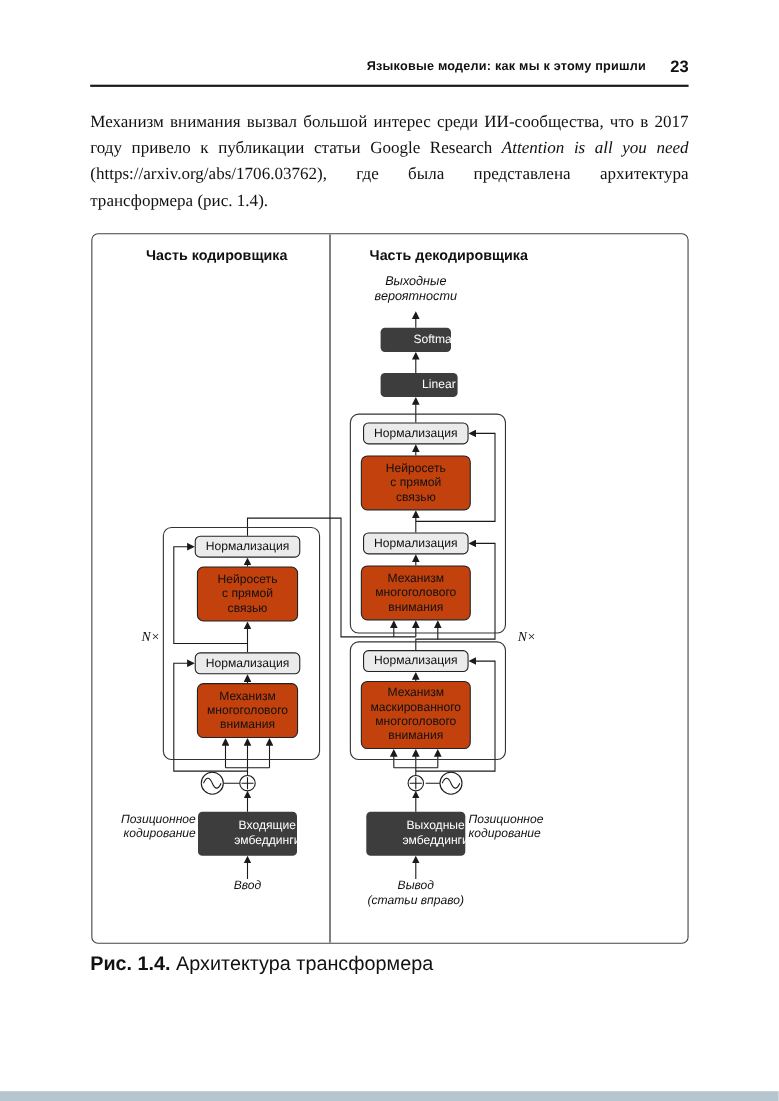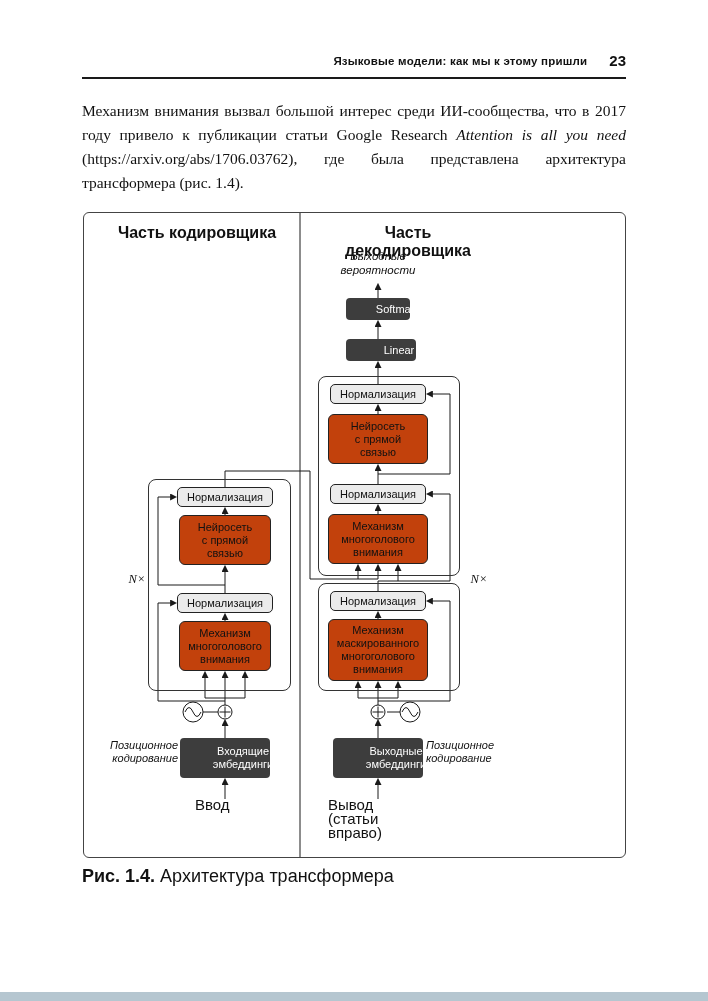--- a/index.html
+++ b/index.html
@@ -12,32 +12,32 @@
   .headrule{position:absolute;left:82px;top:77px;width:544px;height:1.5px;background:#1a1a1a;}
   
   .para{position:absolute;left:82px;top:99px;width:544px;
         font-family:"Liberation Serif","DejaVu Serif",serif;font-size:15.5px;line-height:24px;
         text-align:justify;}
   .para .it{font-style:italic;}
   
   .figure{position:absolute;left:83px;top:212px;width:541px;height:644px;
           border:1.4px solid #444;border-radius:6px;background:#fff;}
   .diagram-svg{position:absolute;left:0;top:0;}
-  .colhead{position:absolute;top:11px;font-size:16px;font-weight:bold;text-align:center;}
+  .colhead{position:absolute;top:11px;font-size:13px;font-weight:bold;text-align:center;}
   .box{position:absolute;display:flex;align-items:center;justify-content:center;text-align:center;
        box-sizing:border-box;font-size:11px;line-height:13px;}
   .ml{white-space:pre-line;}
   .dark{background:#3d3d3d;color:#fff;border-radius:4px;padding-left:36px;}
   .grey{background:#c2410c;border:1px solid #222;border-radius:6px;}
   .norm{background:#ebebeb;border:1px solid #222;border-radius:5px;}
   .cont{position:absolute;border:1px solid #333;border-radius:8px;background:transparent;box-sizing:border-box;}
   .probs{position:absolute;font-style:italic;font-size:11.5px;line-height:14px;text-align:center;white-space:pre-line;}
   .ntimes{position:absolute;font-family:"Liberation Serif","DejaVu Serif",serif;font-style:italic;font-size:12.5px;text-align:center;}
   .poslab{position:absolute;font-style:italic;font-size:11px;line-height:13px;white-space:pre-line;margin-top:40px;}
-  .iolabel{position:absolute;font-size:15px;line-height:14px;text-align:left;white-space:pre-line;}
+  .iolabel{position:absolute;font-size:11px;line-height:14px;text-align:center;white-space:pre-line;font-style:italic;}
   
   .caption{position:absolute;left:82px;top:866px;font-size:18px;}
   .caption .cap-label{font-weight:bold;}
   
   .bstrip{position:absolute;left:0;top:992px;width:708px;height:9px;background:#b5c6d0;}
 </style>
 </head>
 <body>
 
 <div class="page">

